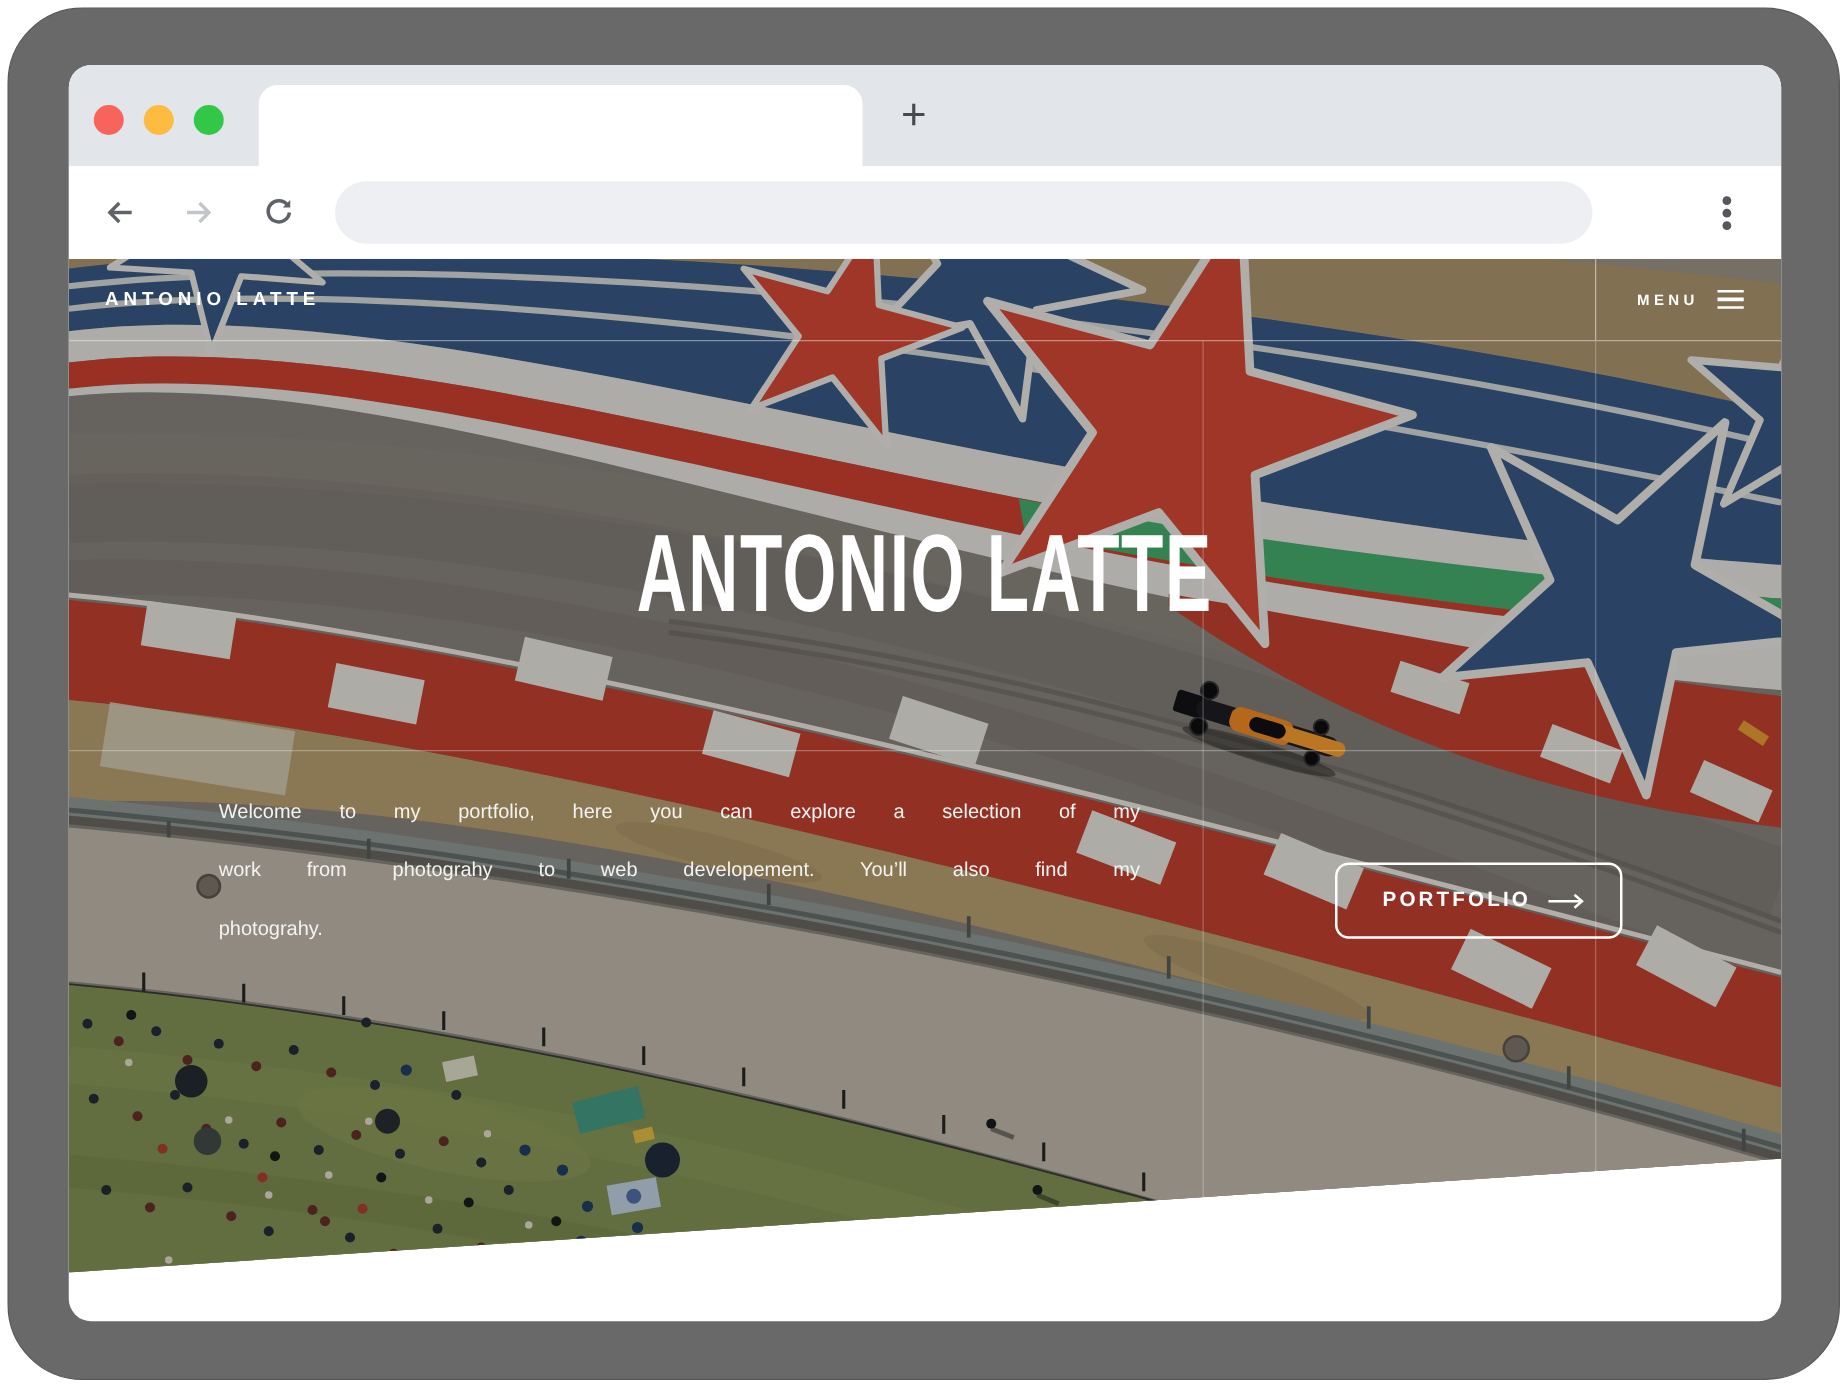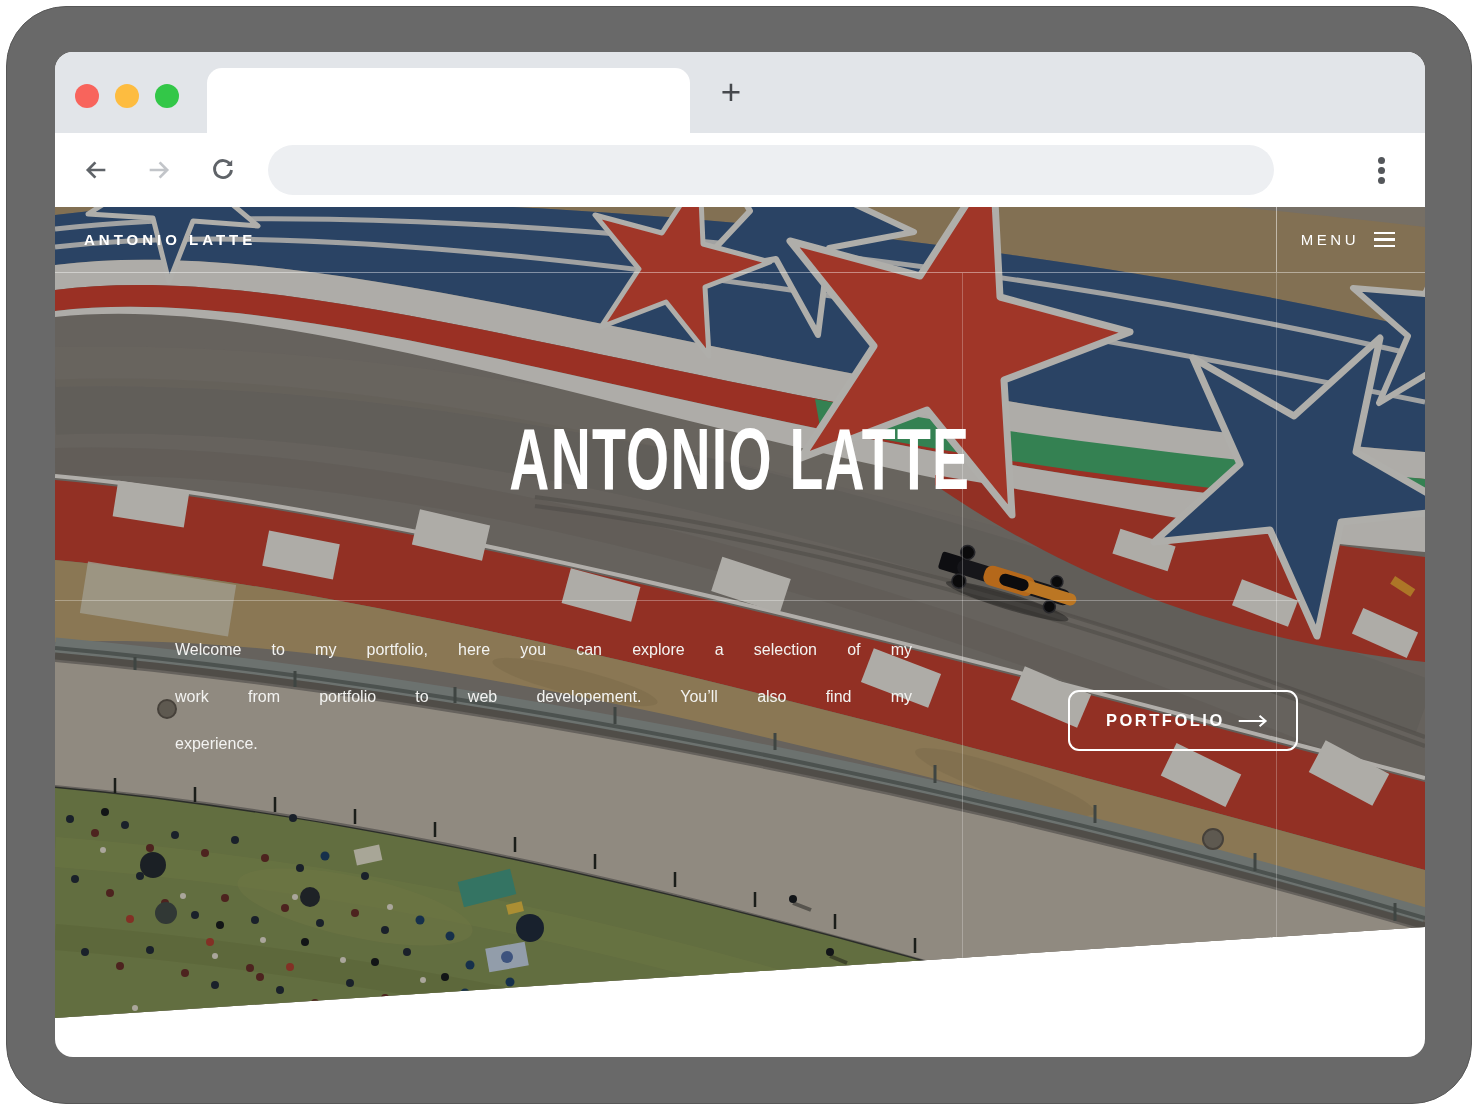--- a/index.html
+++ b/index.html
@@ -42,21 +42,21 @@
   .vline.b{left:1221px;}
   .hline{position:absolute;left:0;height:1px;background:rgba(255,255,255,.42);}
   .hline.header{top:65px;width:100%;}
   .hline.mid{top:393px;width:1245px;background:rgba(255,255,255,.30);}
   .hdivider{position:absolute;left:1221px;top:0;height:65px;width:1px;background:rgba(255,255,255,.5);}
 
   .sitenav{position:absolute;top:0;left:0;right:0;height:65px;}
   .logo{position:absolute;left:29px;top:0;height:65px;display:flex;align-items:center;
         color:#fff;font-size:15px;font-weight:700;letter-spacing:4px;}
   .menu{position:absolute;right:30px;top:0;height:65px;display:flex;align-items:center;gap:15px;cursor:pointer;}
-  .menu-label{color:#fff;font-size:15px;font-weight:400;letter-spacing:3.5px;}
+  .menu-label{color:#fff;font-size:12px;font-weight:700;letter-spacing:3.5px;}
   .burger{display:flex;flex-direction:column;gap:4px;width:21px;}
   .burger i{display:block;height:2.5px;background:#fff;}
 
   .hero-title{position:absolute;top:208px;left:0;width:100%;text-align:center;
               color:#fff;font-size:88px;font-weight:700;line-height:1;letter-spacing:2px;white-space:nowrap;}
   .hero-title span{display:inline-block;transform:scaleX(.63);transform-origin:center;}
 
   .hero-para{position:absolute;left:120px;top:419px;width:737px;color:#f3f3f1;
              font-size:16px;line-height:47px;}
   .hero-para .pl{text-align:justify;text-align-last:justify;}
@@ -310,22 +310,22 @@
             </span>
         </div>
       </div>
 
       <div class="hero-title">
         <span>ANTONIO LATTE</span>
       </div>
 
       <div class="hero-para">
         <div class="pl">Welcome to my portfolio, here you can explore a selection of my</div>
-        <div class="pl">work from portfolio to web developement. You’ll also find my</div>
-        <div class="pl last">experience.</div>
+        <div class="pl">work from photograhy to web developement. You’ll also find my</div>
+        <div class="pl last">photograhy.</div>
       </div>
 
       <div class="cta">
         <span class="cta-label">PORTFOLIO</span>
         <svg width="36" height="18" viewBox="0 0 36 18">
           <path d="M2 9 H33 M26 3 L33 9 L26 15" fill="none" stroke="#fff" stroke-width="2.2"></path>
         </svg>
       </div>
 
     </div>

